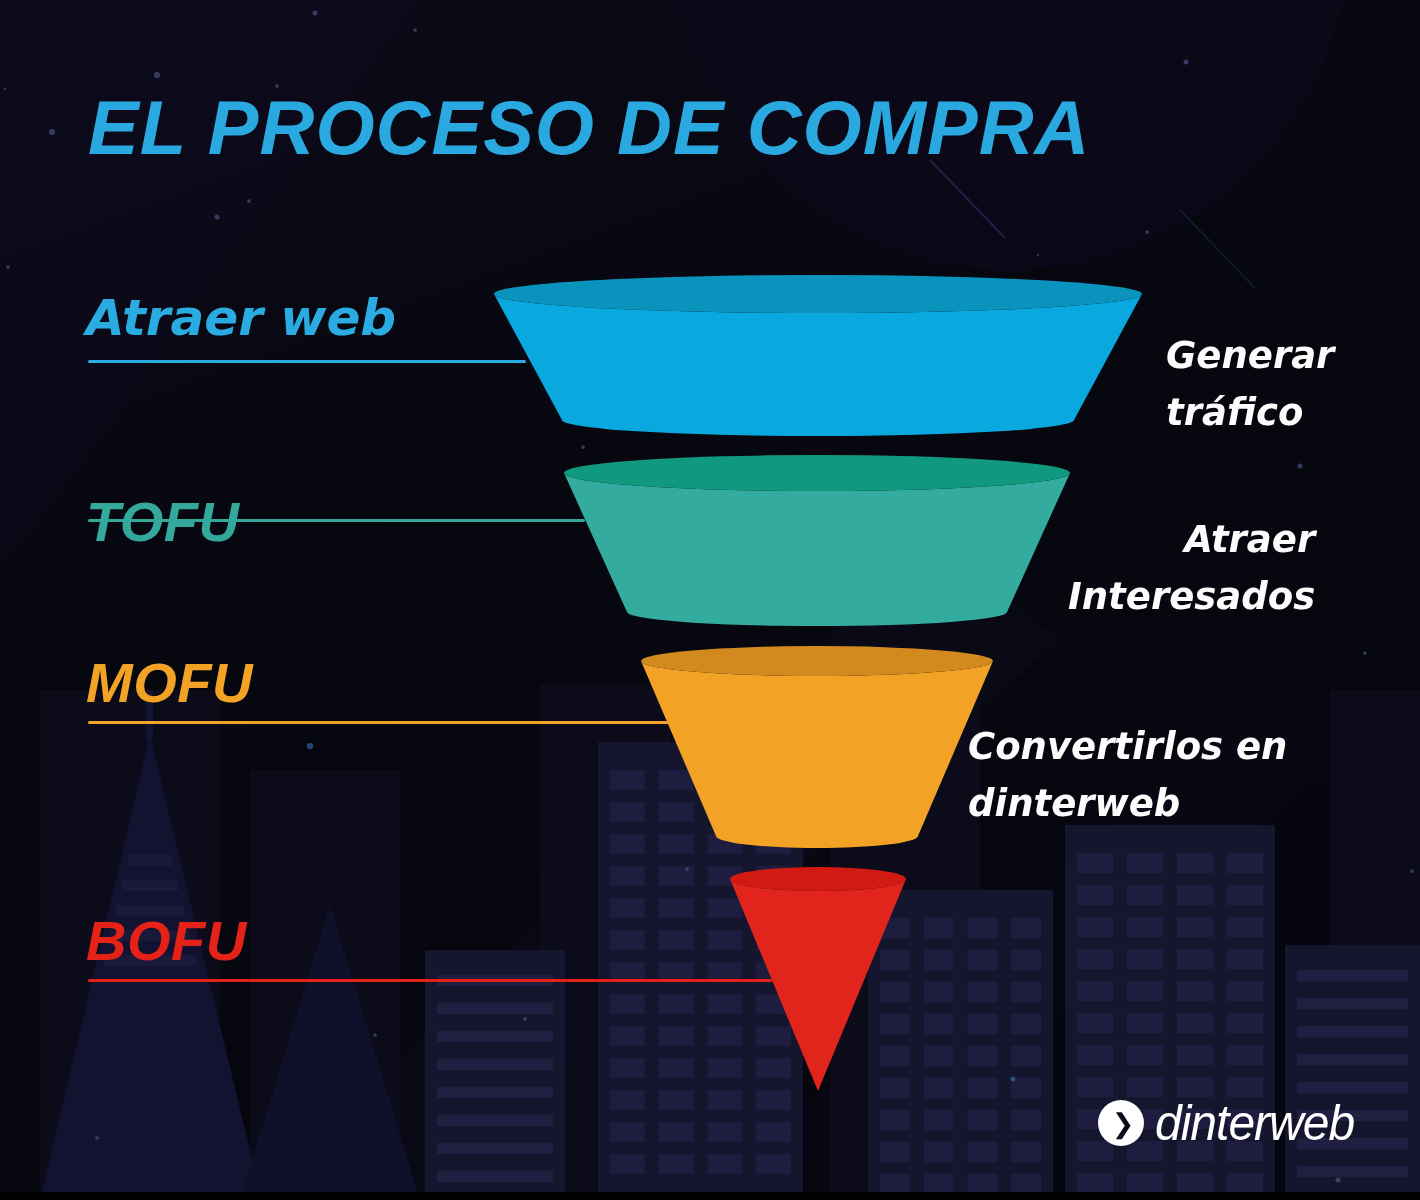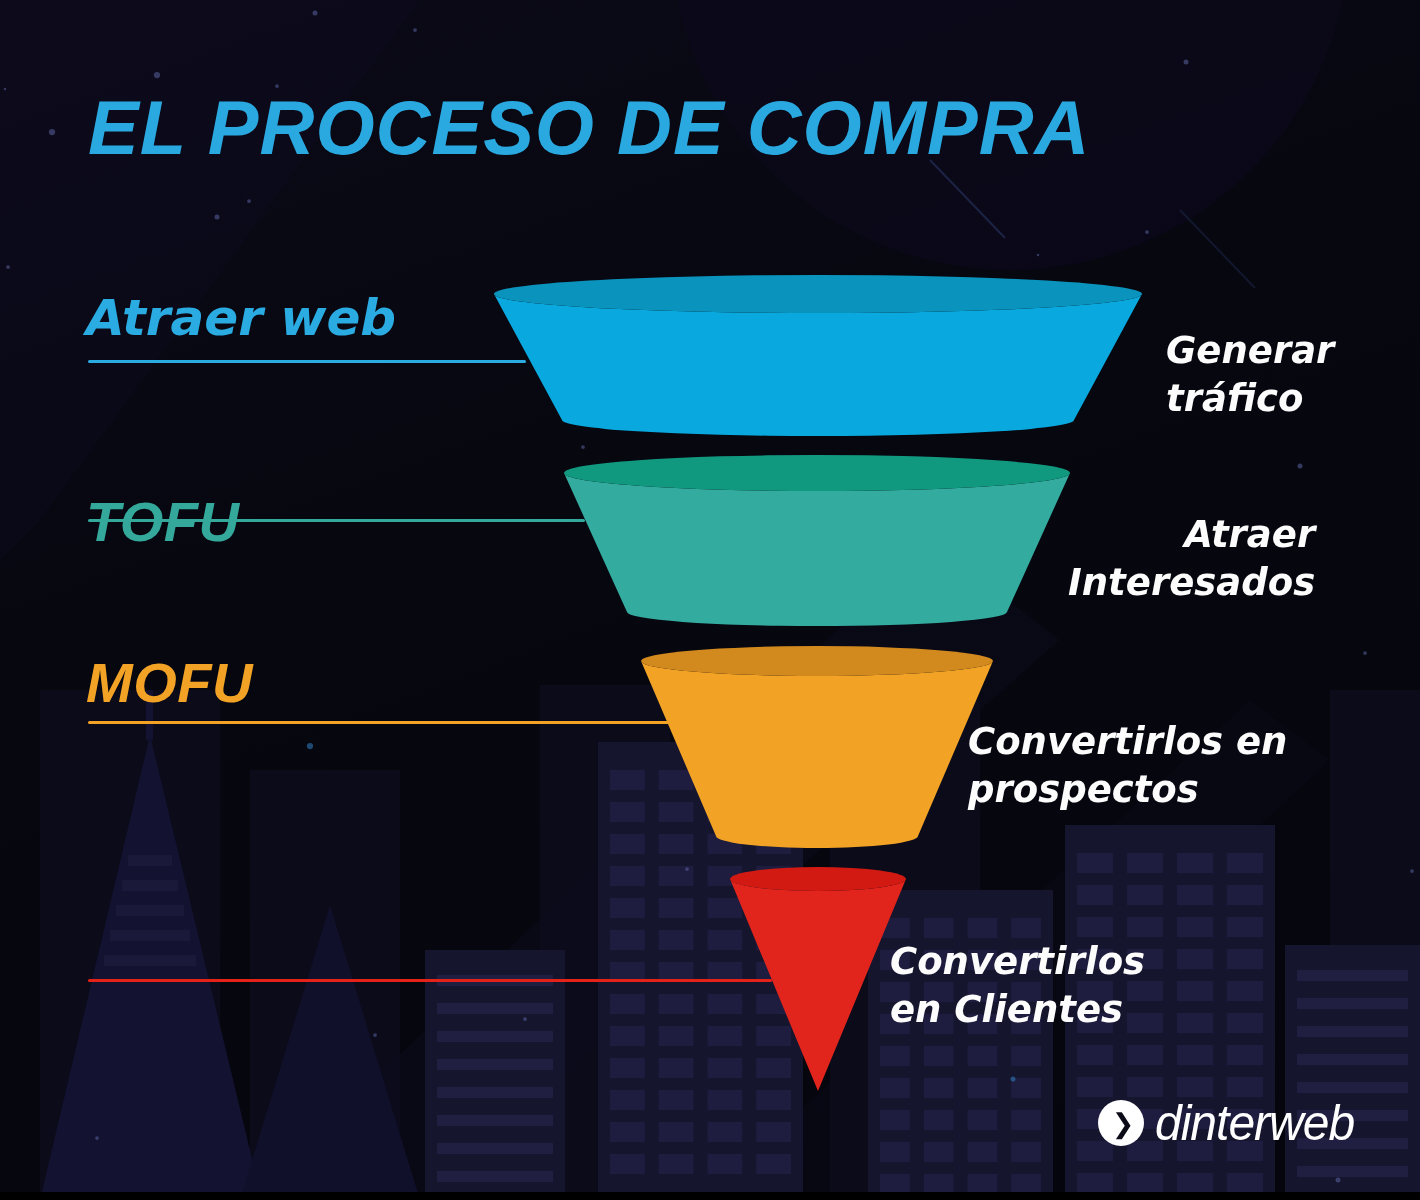--- a/index.html
+++ b/index.html
@@ -17,21 +17,21 @@
     white-space:nowrap;
   }
   .stage-label{
     position:absolute;left:86px;line-height:1;white-space:nowrap;font-weight:700;
   }
   .label-rounded{font-family:"DejaVu Sans",sans-serif;font-size:50px;}
   .label-caps{font-family:"Liberation Sans",sans-serif;font-size:56px;letter-spacing:0.5px;}
   .stage-line{position:absolute;left:88px;height:3px;border-radius:2px;}
   .stage-desc{
     position:absolute;color:#fcfcfc;font-family:"DejaVu Sans",sans-serif;
-    font-size:37px;font-weight:700;line-height:48px;white-space:pre-line;
+    font-size:37px;font-weight:700;line-height:57px;white-space:pre-line;
   }
   .s0-label{top:293px;}
   .s0-line{top:360px;width:438px;}
   .s0-desc{left:1166px;top:327px;}
   .s1-label{top:450px;}
   .s1-line{top:519px;width:497px;}
   .s1-desc{left:1068px;top:511px;text-align:right;}
   .s2-label{top:655px;}
   .s2-line{top:721px;width:583px;}
   .s2-desc{left:968px;top:718px;}
@@ -299,25 +299,24 @@
 tráfico</div>
 
   <div class="stage-label label-caps s1-label" style="color: rgb(51, 168, 155); margin-top: 44px;">TOFU</div>
   <div class="stage-line s1-line" style="background-color: rgb(51, 168, 155);"></div>
   <div class="stage-desc s1-desc">Atraer
 Interesados</div>
 
   <div class="stage-label label-caps s2-label" style="color: rgb(242, 163, 38);">MOFU</div>
   <div class="stage-line s2-line" style="background-color: rgb(242, 163, 38);"></div>
   <div class="stage-desc s2-desc">Convertirlos en
-prospectos</div>
-
+dinterweb</div>
+
+  <div class="stage-label label-caps s3-label" style="color: rgb(229, 34, 23);">BOFU</div>
   <div class="stage-line s3-line" style="background-color: rgb(229, 34, 23);"></div>
-  <div class="stage-desc s3-desc">Convertirlos
-en Clientes</div>
 
   <div class="logo">
     <div class="logo-circle">
       <span class="logo-chevron">❯</span>
     </div>
     <span class="logo-text">dinterweb</span>
   </div>
 
 </div>
 

